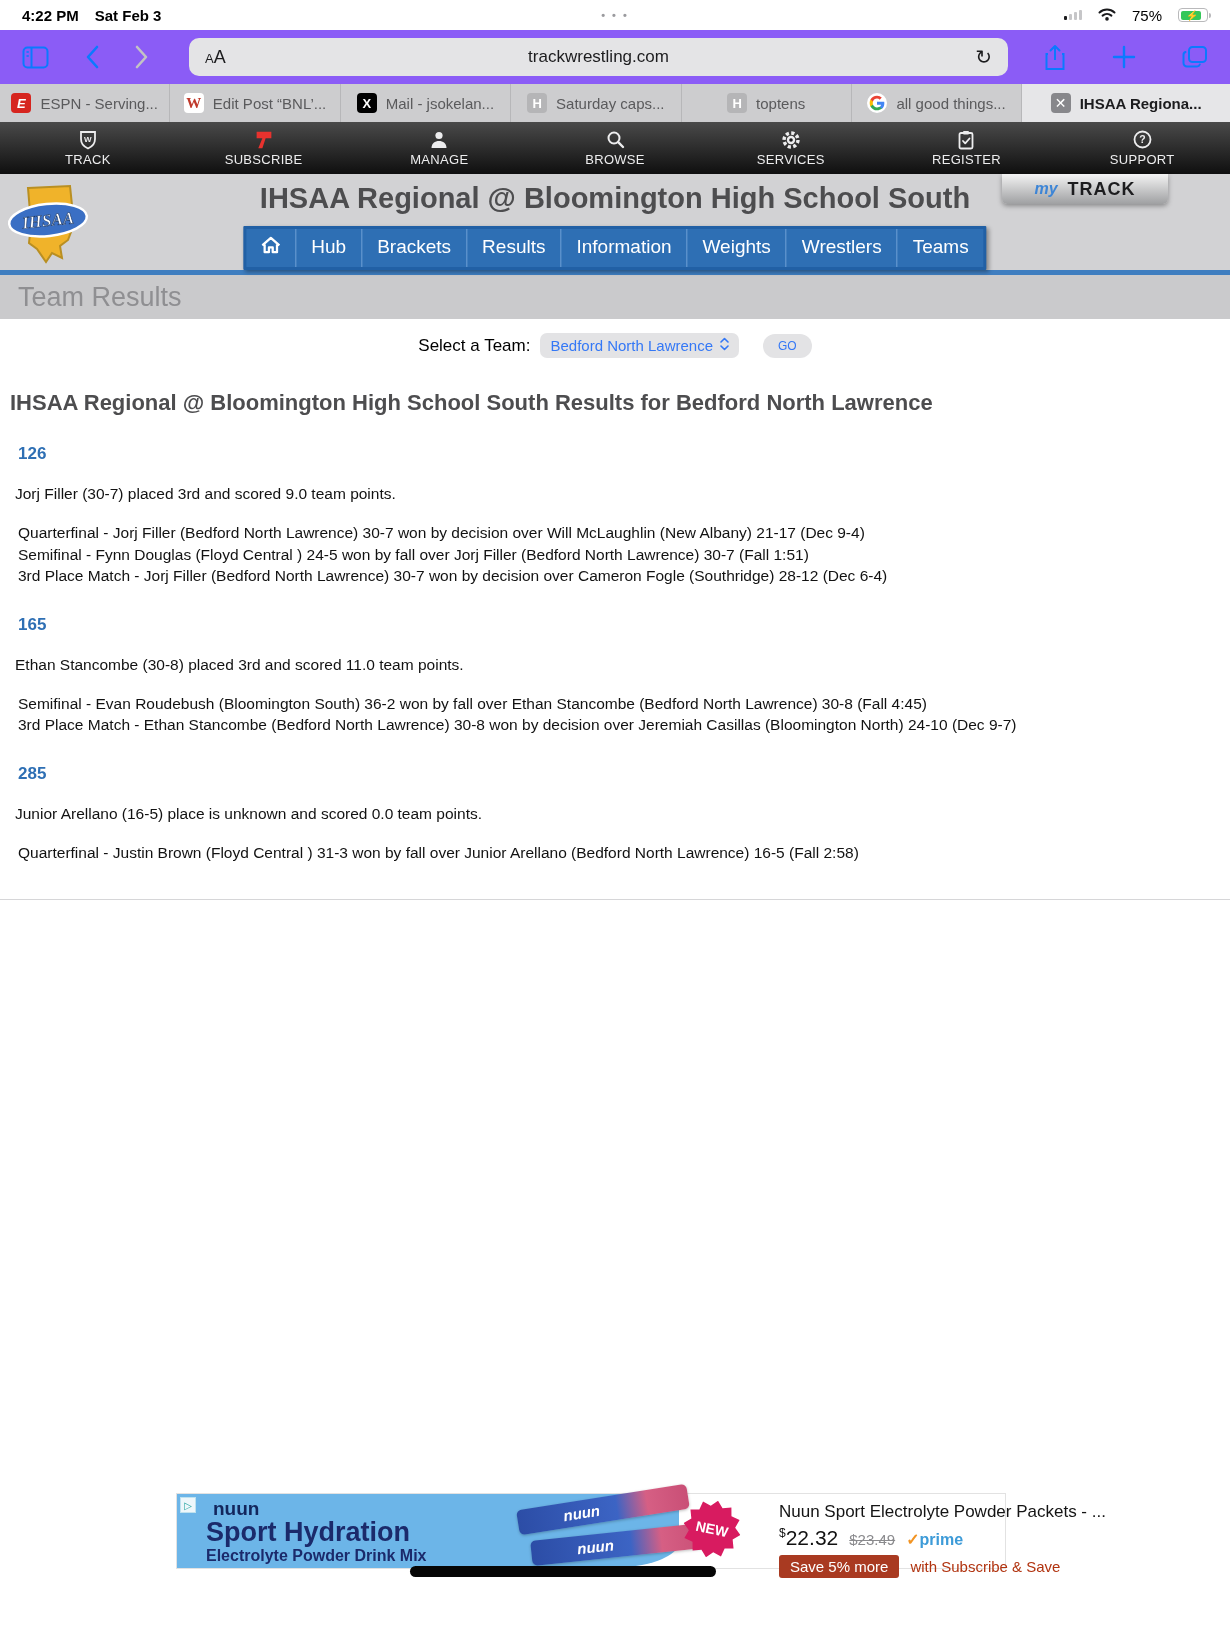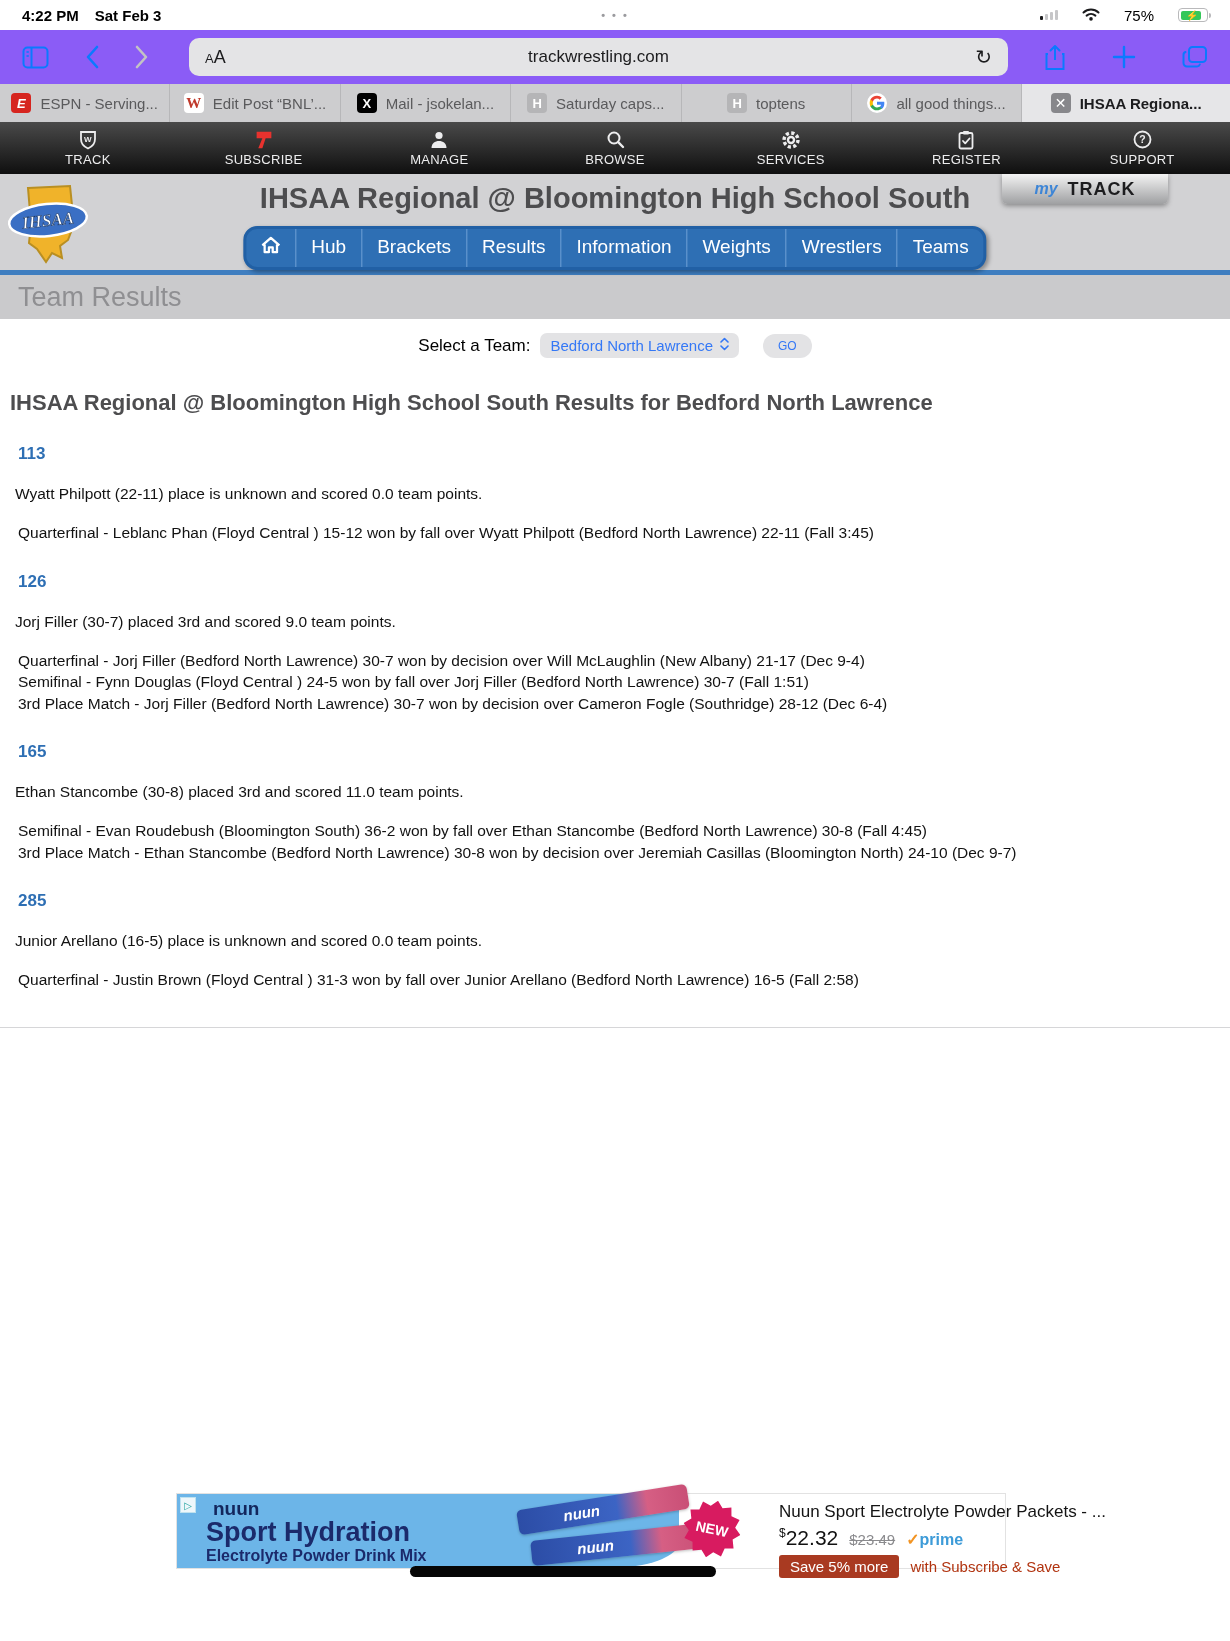--- a/index.html
+++ b/index.html
@@ -4,21 +4,21 @@
 <style>
   * { margin:0; padding:0; box-sizing:border-box; }
   html,body { background:#fff; }
   body { font-family:"Liberation Sans", sans-serif; }
   .screen { position:relative; width:1230px; height:1641px; background:#fff; overflow:hidden; }
 
   
   .status-bar { position:relative; height:30px; display:flex; align-items:center; justify-content:space-between; padding:0 22px; font-size:15px; font-weight:bold; color:#000; }
   .status-left { display:flex; gap:16px; }
   .status-dots { position:absolute; left:50%; transform:translateX(-50%); color:#9a9a9e; font-size:11px; letter-spacing:2px; }
-  .status-right { display:flex; align-items:center; gap:24px; font-weight:normal; }
+  .status-right { display:flex; align-items:center; gap:16px; font-weight:normal; }
   .cell-bars { display:inline-flex; align-items:flex-end; gap:2px; }
   .cell-bars i { display:block; width:3px; border-radius:1px; background:#c6c6c8; }
   .cell-bars i:nth-child(1){ height:4px; background:#1c1c1e; }
   .cell-bars i:nth-child(2){ height:6px; } .cell-bars i:nth-child(3){ height:8px; } .cell-bars i:nth-child(4){ height:10px; }
   .battery { position:relative; width:30px; height:14px; border:1.5px solid #b9b9bb; border-radius:4px; }
   .battery::after { content:""; position:absolute; right:-4px; top:3.5px; width:2.5px; height:5px; background:#b9b9bb; border-radius:0 2px 2px 0; }
   .battery .fill { position:absolute; left:1.5px; top:1.5px; bottom:1.5px; width:72%; background:#35c759; border-radius:2px; }
   .battery .bolt { position:absolute; inset:0; display:flex; align-items:center; justify-content:center; font-size:10px; color:#000; }
 
   
@@ -51,21 +51,21 @@
   .tn-item { flex:1; display:flex; flex-direction:column; align-items:center; justify-content:center; gap:2px; color:#ededee; font-size:13px; letter-spacing:.3px; }
   .tn-ico { height:20px; display:flex; align-items:center; justify-content:center; }
 
   
   .site-header { position:relative; height:96px; background:#d2d2d4; }
   .site-title { text-align:center; padding-top:8px; font-size:29px; font-weight:bold; color:#4d4d4f; }
   .logo { position:absolute; left:6px; top:8px; }
   .mytrack { position:absolute; right:62px; top:0; width:166px; height:30px; background:linear-gradient(#f3f3f3,#9fa0a2); border-radius:0 0 5px 5px; box-shadow:0 2px 5px rgba(0,0,0,.35); display:flex; align-items:center; justify-content:center; gap:10px; }
   .mytrack .my { color:#3d85d6; font-style:italic; font-weight:bold; font-size:16px; }
   .mytrack .trk { color:#1d1d1f; font-weight:bold; font-size:18px; letter-spacing:1px; }
-  .site-menu { position:absolute; left:50%; top:52px; transform:translateX(-50%); display:flex; background:#2e6fb4; border:3px solid #2160a5; border-radius:14px; box-shadow:2px 2px 4px rgba(0,0,0,.35); }
+  .site-menu { position:absolute; left:50%; top:52px; transform:translateX(-50%); display:flex; background:#2e6fb4; border:3px solid #2160a5; border-radius:1px; box-shadow:2px 2px 4px rgba(0,0,0,.35); }
   .menu-item { padding:7px 15px 8px; font-size:19px; color:#fff; border-left:1px solid #6fa0d6; white-space:nowrap; }
   .menu-item:first-child { border-left:none; display:flex; align-items:center; }
   .blue-rule { height:5px; background:#3f7ec0; }
 
   
   .team-band { height:44px; background:#cacacc; color:#8f8f92; font-size:27px; line-height:44px; padding-left:18px; }
   .select-row { margin-top:14px; display:flex; align-items:center; justify-content:center; gap:10px; }
   .select-label { font-size:17px; font-weight:normal; color:#000; }
   .select-pill { display:inline-flex; align-items:flex-end; gap:7px; background:#e3e3e5; border-radius:7px; padding:4px 10px; color:#3478f6; font-size:15px; }
   .go-pill { background:#e3e3e5; border-radius:15px; padding:5px 15px; color:#3478f6; font-size:12px; margin-left:14px; }
@@ -333,27 +333,20 @@
             <path d="M1 5 L4.5 1.5 L8 5" fill="none" stroke="#3478f6" stroke-width="1.6" stroke-linecap="round" stroke-linejoin="round"></path>
             <path d="M1 9 L4.5 12.5 L8 9" fill="none" stroke="#3478f6" stroke-width="1.6" stroke-linecap="round" stroke-linejoin="round"></path>
           </svg>
       </span>
     </span>
     <span class="go-pill">GO</span>
   </div>
 
   <div class="results-heading">IHSAA Regional @ Bloomington High School South Results for Bedford North Lawrence</div>
 
-  <div>
-    <div class="weight-heading">113</div>
-    <div class="weight-summary">Wyatt Philpott (22-11) place is unknown and scored 0.0 team points.</div>
-    <div class="match-lines">
-      <div class="match-line">Quarterfinal - Leblanc Phan (Floyd Central ) 15-12 won by fall over Wyatt Philpott (Bedford North Lawrence) 22-11 (Fall 3:45)</div>
-    </div>
-  </div>
 
   <div>
     <div class="weight-heading">126</div>
     <div class="weight-summary">Jorj Filler (30-7) placed 3rd and scored 9.0 team points.</div>
     <div class="match-lines">
       <div class="match-line">Quarterfinal - Jorj Filler (Bedford North Lawrence) 30-7 won by decision over Will McLaughlin (New Albany) 21-17 (Dec 9-4)</div>
       <div class="match-line">Semifinal - Fynn Douglas (Floyd Central ) 24-5 won by fall over Jorj Filler (Bedford North Lawrence) 30-7 (Fall 1:51)</div>
       <div class="match-line">3rd Place Match - Jorj Filler (Bedford North Lawrence) 30-7 won by decision over Cameron Fogle (Southridge) 28-12 (Dec 6-4)</div>
     </div>
   </div>

